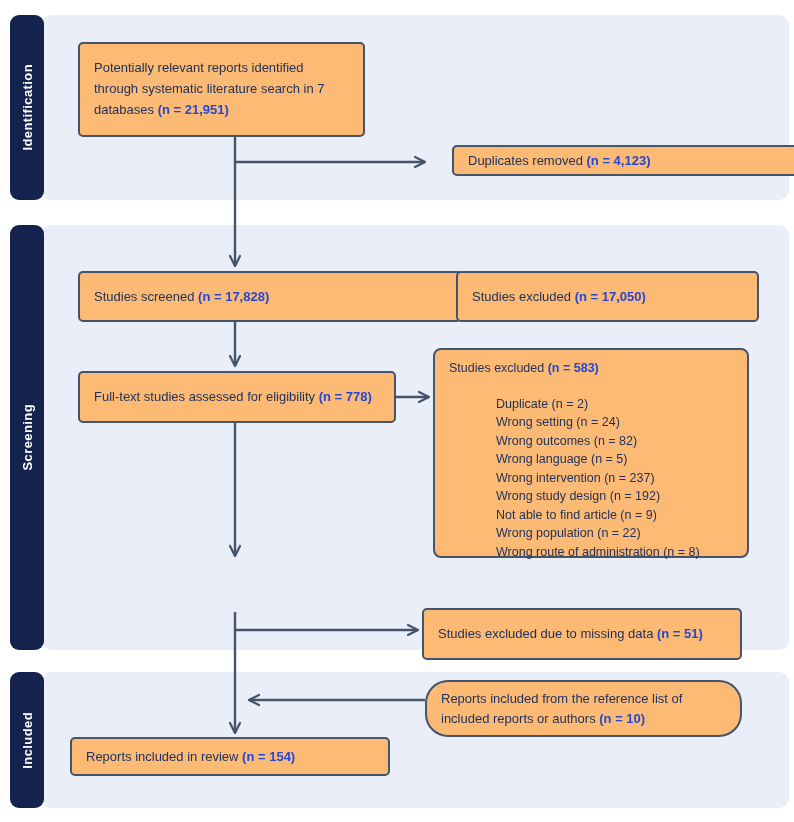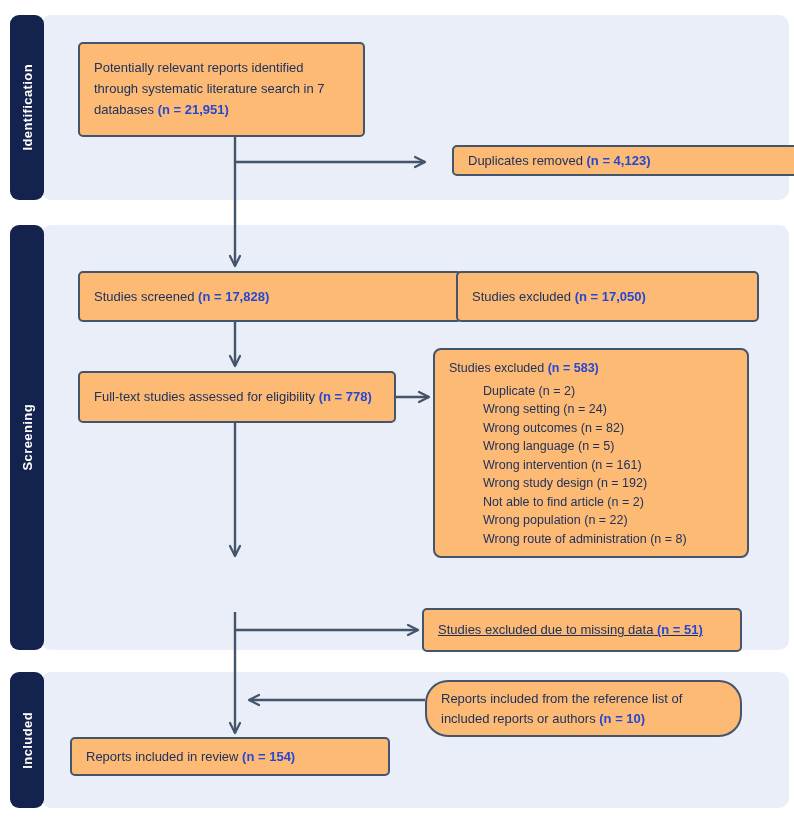--- a/index.html
+++ b/index.html
@@ -40,24 +40,24 @@
   .box-identified{left:78px;top:42px;width:287px;height:95px;line-height:1.6;}
   .box-duplicates{left:452px;top:145px;width:368px;height:31px;}
   .box-screened{left:78px;top:271px;width:384px;height:51px;}
   .box-excluded-screened{left:428px;top:271px;width:303px;height:51px;margin-left:28px;}
   .box-fulltext{left:78px;top:371px;width:318px;height:52px;}
   .box-excluded-fulltext{
     left:433px;top:348px;width:316px;height:210px;border-radius:8px;
     justify-content:flex-start;padding-top:9px;font-size:12.5px;line-height:1.48;
   }
   .box-coding{left:70px;top:561px;width:317px;height:51px;}
-  .box-missing{left:422px;top:608px;width:320px;height:44px;text-decoration:underline;}
+  .box-missing{left:422px;top:608px;width:320px;height:52px;}
   .box-reference{left:425px;top:680px;width:317px;height:57px;line-height:1.5;border-radius:23px;}
   .box-review{left:70px;top:737px;width:320px;height:39px;}
-  .reasons{margin:4px;padding:0 0 0 30px;list-style:none;}
+  .reasons{margin:17px;padding:0 0 0 30px;list-style:none;}
   .reasons div{white-space:nowrap;}
   .bt{margin:0;}
 </style>
 </head>
 <body>
 
 <div class="canvas">
 
   <div class="band band1"></div>
   <div class="band band2"></div>
@@ -112,23 +112,23 @@
     <p class="bt"><span>Full-text studies assessed for eligibility</span> <span class="n">(n = 778)</span></p>
   </div>
 
   <div class="box box-excluded-fulltext">
     <p class="bt"><span>Studies excluded</span> <span class="n">(n = 583)</span></p>
     <div class="reasons">
         <div>Duplicate (n = 2)</div>
         <div>Wrong setting (n = 24)</div>
         <div>Wrong outcomes (n = 82)</div>
         <div>Wrong language (n = 5)</div>
-        <div>Wrong intervention (n = 161)</div>
+        <div>Wrong intervention (n = 237)</div>
         <div>Wrong study design (n = 192)</div>
-        <div>Not able to find article (n = 2)</div>
+        <div>Not able to find article (n = 9)</div>
         <div>Wrong population (n = 22)</div>
         <div>Wrong route of administration (n = 8)</div>
       </div>
   </div>
 
 
   <div class="box box-missing">
     <p class="bt"><span>Studies excluded due to missing data</span> <span class="n">(n = 51)</span></p>
   </div>
 

